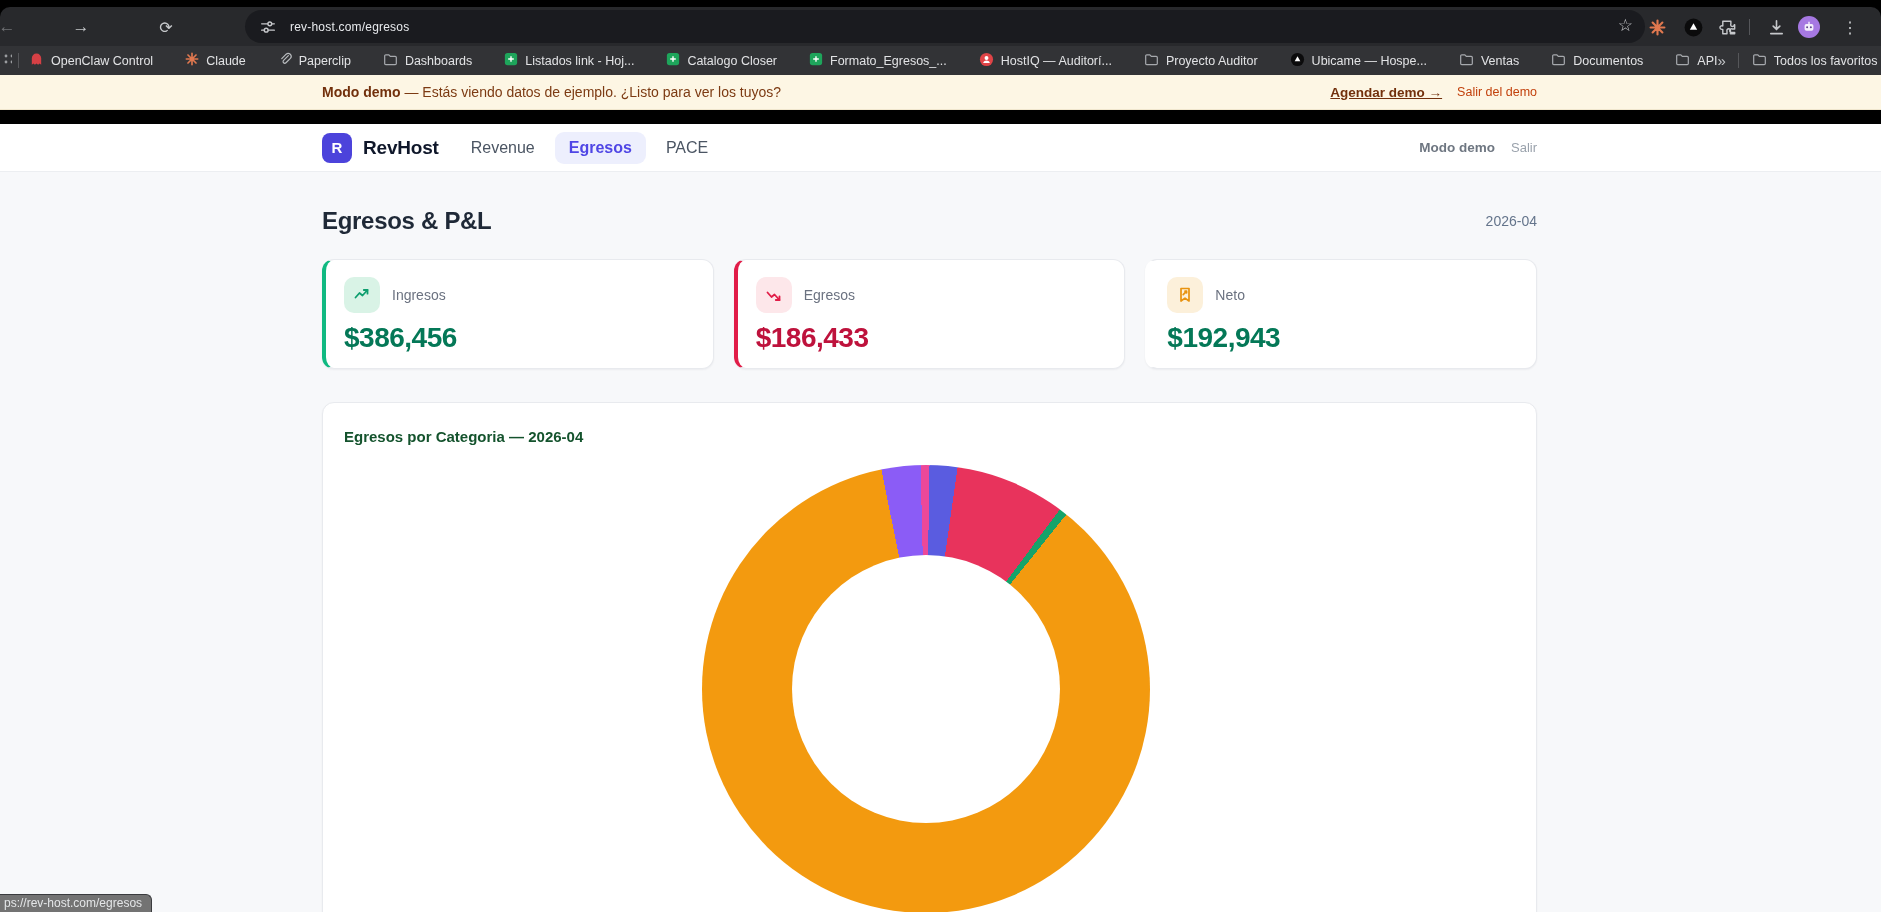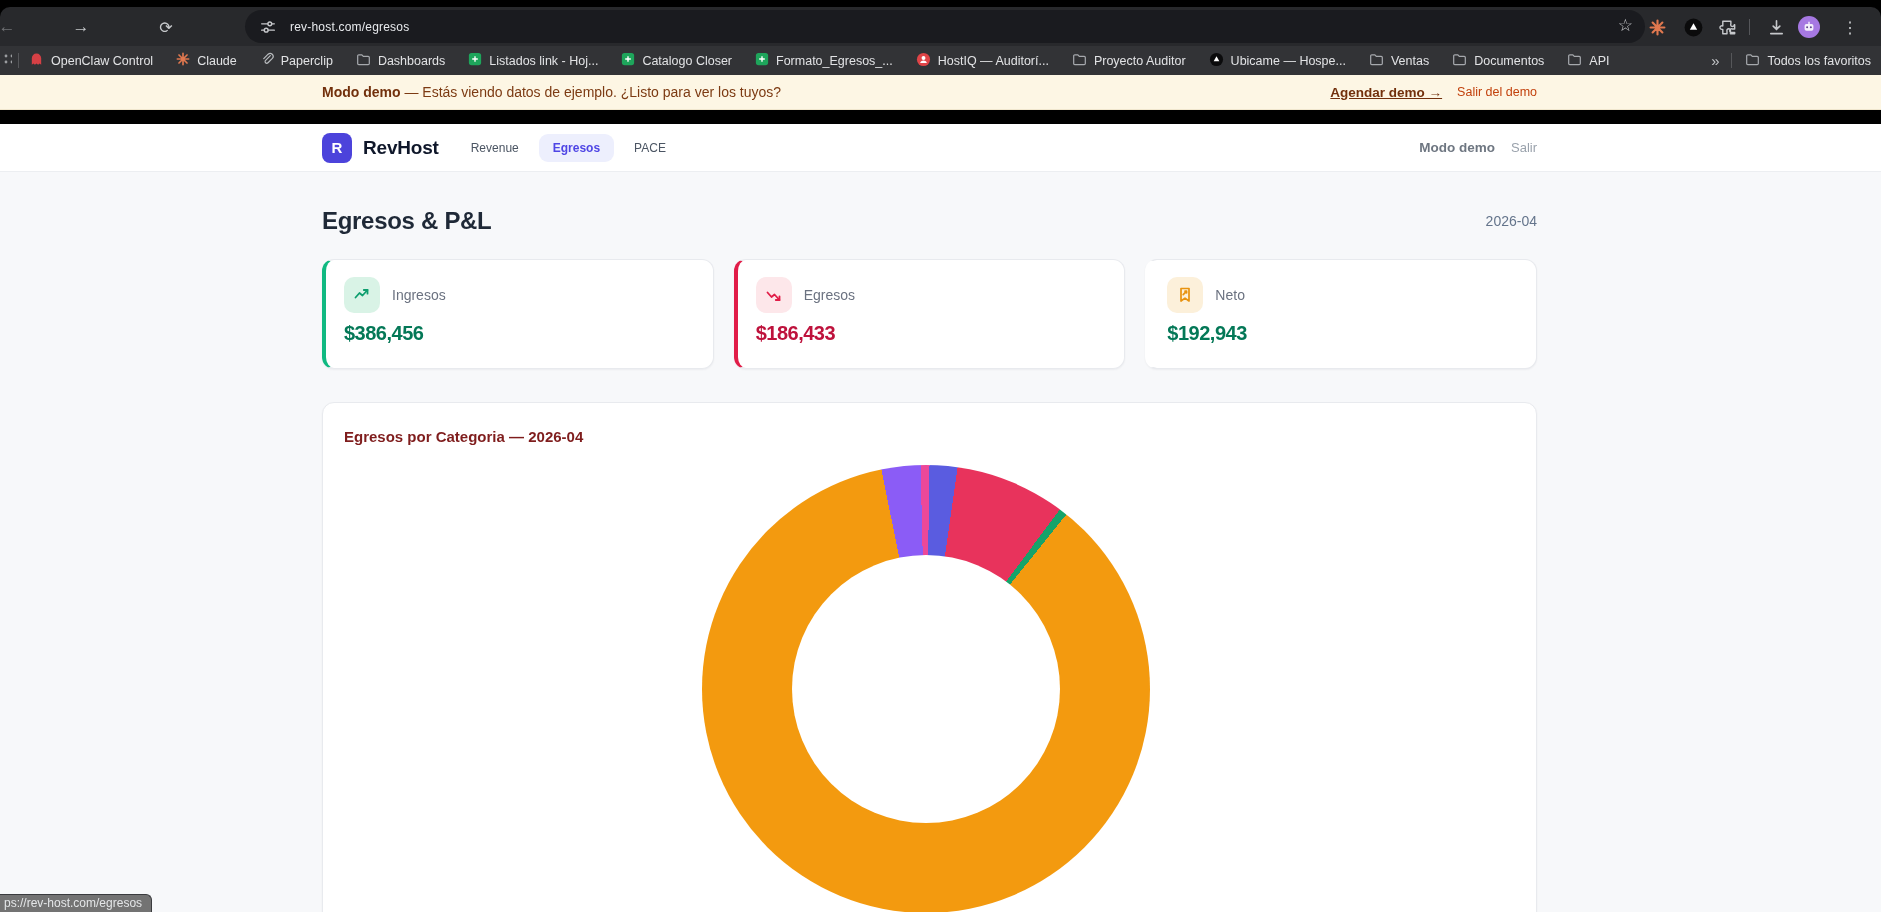--- a/index.html
+++ b/index.html
@@ -23,21 +23,21 @@
   .toolicon { position:absolute; top:6px; width:28px; height:28px; display:flex;
               align-items:center; justify-content:center; }
   .tsep { position:absolute; top:12px; width:1px; height:16px; background:#55565a; }
   .dots { color:#c6c8cb; font-size:16px; }
 
   .bookmarks { position:absolute; top:46px; left:0; width:1881px; height:29px;
                background:#323336; display:flex; align-items:center; color:#e2e3e5;
                font-size:12.5px; }
   .bm-grid { margin-left:2px; width:10px; overflow:hidden; opacity:.8; flex:none; }
   .bm-sep { width:1px; height:15px; background:#56575a; margin:0 10px 0 6px; flex:none; }
-  .bm-list { display:flex; align-items:center; gap:23px; flex:none; }
+  .bm-list { display:flex; align-items:center; gap:32px; flex:none; }
   .bm { display:flex; align-items:center; gap:7px; white-space:nowrap; }
   .bm svg, .bm-right svg { flex:none; }
   .bm-right { margin-left:auto; display:flex; align-items:center; gap:13px; padding-right:10px; }
   .chev { color:#c3c5c8; font-size:15px; letter-spacing:-1px; }
 
   
   .banner { position:absolute; top:75px; left:0; width:1881px; height:35px;
             background:#fdf6e4; border-bottom:1px solid #f0e6cd; }
   .container { margin-left:322px; width:1215px; height:100%; display:flex;
                align-items:center; position:relative; }
@@ -47,47 +47,47 @@
   .banner-cta { font-size:13.5px; font-weight:bold; color:#72300c; text-decoration:underline; }
   .banner-exit { font-size:12.5px; color:#c2410c; }
 
   
   .appheader { position:absolute; top:124px; left:0; width:1881px; height:48px;
                background:#fff; border-bottom:1px solid #eceef1; }
   .logo { width:30px; height:30px; border-radius:8px; background:#4c43db; color:#fff;
           font-size:15px; font-weight:bold; display:flex; align-items:center; justify-content:center; }
   .brand { margin-left:11px; font-size:19px; font-weight:800; color:#0f172a; letter-spacing:-.2px; }
   .nav { margin-left:18px; display:flex; align-items:center; gap:6px; }
-  .nav-item { font-size:12px; color:#4b5563; padding:7px 14px; border-radius:9px; }
+  .nav-item { font-size:16px; color:#4b5563; padding:7px 14px; border-radius:9px; }
   .nav-item.active { background:#edeffd; color:#4f46e5; font-weight:bold; }
   .hdr-right { margin-left:auto; display:flex; align-items:baseline; gap:16px; }
   .hdr-mode { font-size:13.5px; font-weight:bold; color:#6e7681; }
   .hdr-exit { font-size:13px; color:#9aa2ac; }
 
   
   .main { position:absolute; top:172px; left:0; width:1881px; height:740px; background:#f7f8fa; }
   .title-row { position:absolute; top:35px; left:322px; width:1215px; display:flex; align-items:center; }
   .page-title { font-size:24px; font-weight:800; color:#1f2937; letter-spacing:-.3px; }
   .period { margin-left:auto; font-size:14px; color:#64748b; }
 
   .cards { position:absolute; top:87px; left:322px; width:1215px; display:flex; gap:20px; }
   .card { flex:1; height:110px; background:#fff; border:1px solid #e8eaee;
           border-left:4px solid transparent; border-radius:12px; padding:17px 18px;
           box-shadow:0 1px 2px rgba(16,24,40,.05); }
   .card-top { display:flex; align-items:center; }
   .iconbox { width:36px; height:36px; border-radius:10px; display:flex;
              align-items:center; justify-content:center; }
   .card-label { margin-left:12px; font-size:14px; color:#6b7280; }
-  .card-value { margin-top:9px; font-size:20px; font-weight:800; letter-spacing:-.5px; }
+  .card-value { margin-top:9px; font-size:28px; font-weight:800; letter-spacing:-.5px; }
 
   .chart-card { position:absolute; top:230px; left:322px; width:1215px; height:720px;
                 background:#fff; border:1px solid #e8eaee; border-radius:12px;
                 box-shadow:0 1px 2px rgba(16,24,40,.05); }
   .chart-title { position:absolute; top:25px; left:21px; font-size:15px; font-weight:bold;
-                 color:#7f1d1d; }
+                 color:#14532d; }
   .donut { position:absolute; left:379px; top:62px; width:448px; height:448px;
            border-radius:50%; }
   .donut-hole { position:absolute; left:90px; top:90px; width:268px; height:268px;
                 border-radius:50%; background:#fff; }
 
   
   .statusbubble { position:absolute; left:0; bottom:0; height:18px; background:#737373;
                   border:1px solid #3a3b3e; border-left:none; border-bottom:none;
                   border-radius:0 6px 0 0; color:#e4e6e8; font-size:12px;
                   display:flex; align-items:center; padding:0 9px 2px 4px; z-index:50; }

